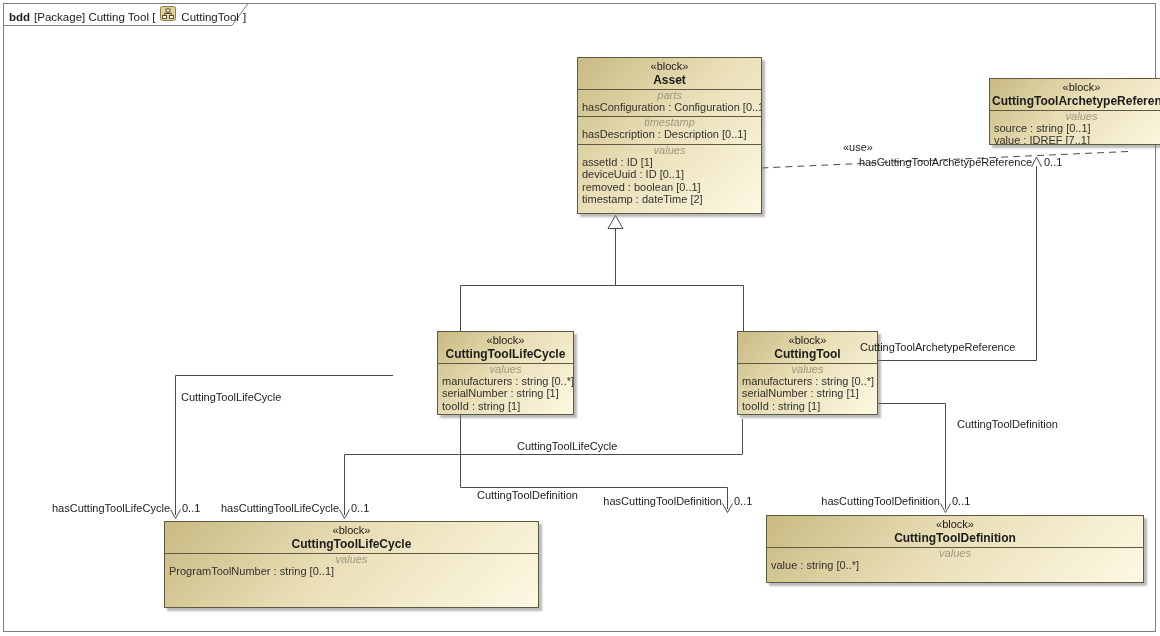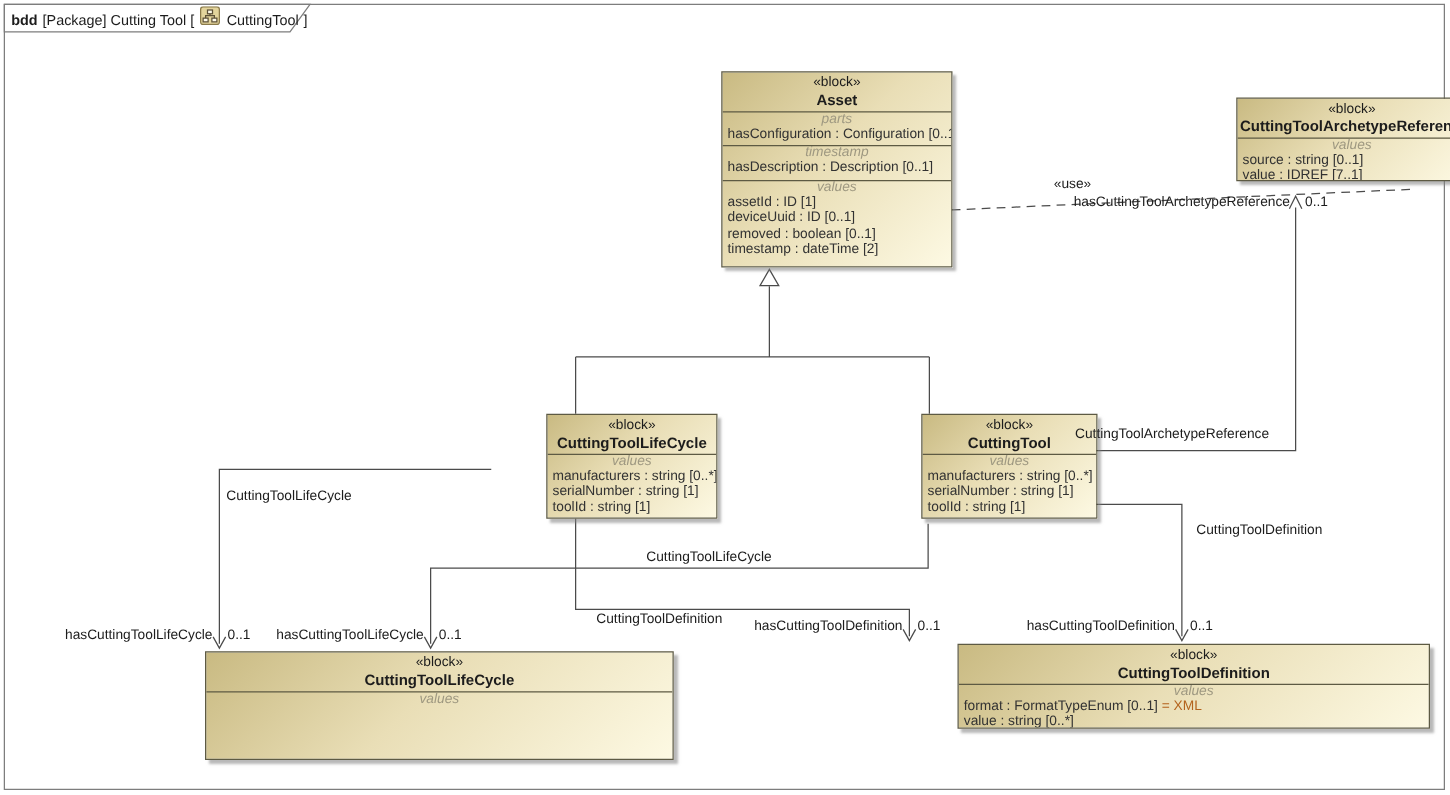--- a/index.html
+++ b/index.html
@@ -155,31 +155,31 @@
     </div>
   </div>
 
   <div class="block" style="left:120px;top:521px;width:375px;height:87px;">
     <div class="btitle">
       <div class="stereo">«block»</div>
       <div class="bname">CuttingToolLifeCycle</div>
     </div>
     <div class="comp">
       <div class="clabel">values</div>
+      <div class="row">ProgramToolNumber : string [0..1]</div>
     </div>
   </div>
 
   <div class="block" style="left:722px;top:515px;width:378px;height:68px;">
     <div class="btitle">
       <div class="stereo">«block»</div>
       <div class="bname">CuttingToolDefinition</div>
     </div>
     <div class="comp">
       <div class="clabel">values</div>
-      <div class="row"><span>format : FormatTypeEnum [0..1] </span><span class="defval">= XML</span></div>
       <div class="row"><span>value : string [0..*]</span><span class="defval"></span></div>
     </div>
   </div>
 
   <div class="elabel" style="left:843px;top:141px;width:70px;text-align:left;">«use»</div>
 
   <div class="elabel r" style="left:832px;top:156px;">hasCuttingToolArchetypeReference</div>
   <div class="elabel" style="left:1044px;top:156px;">0..1</div>
   <div class="elabel" style="left:860px;top:341px;">CuttingToolArchetypeReference</div>
 

